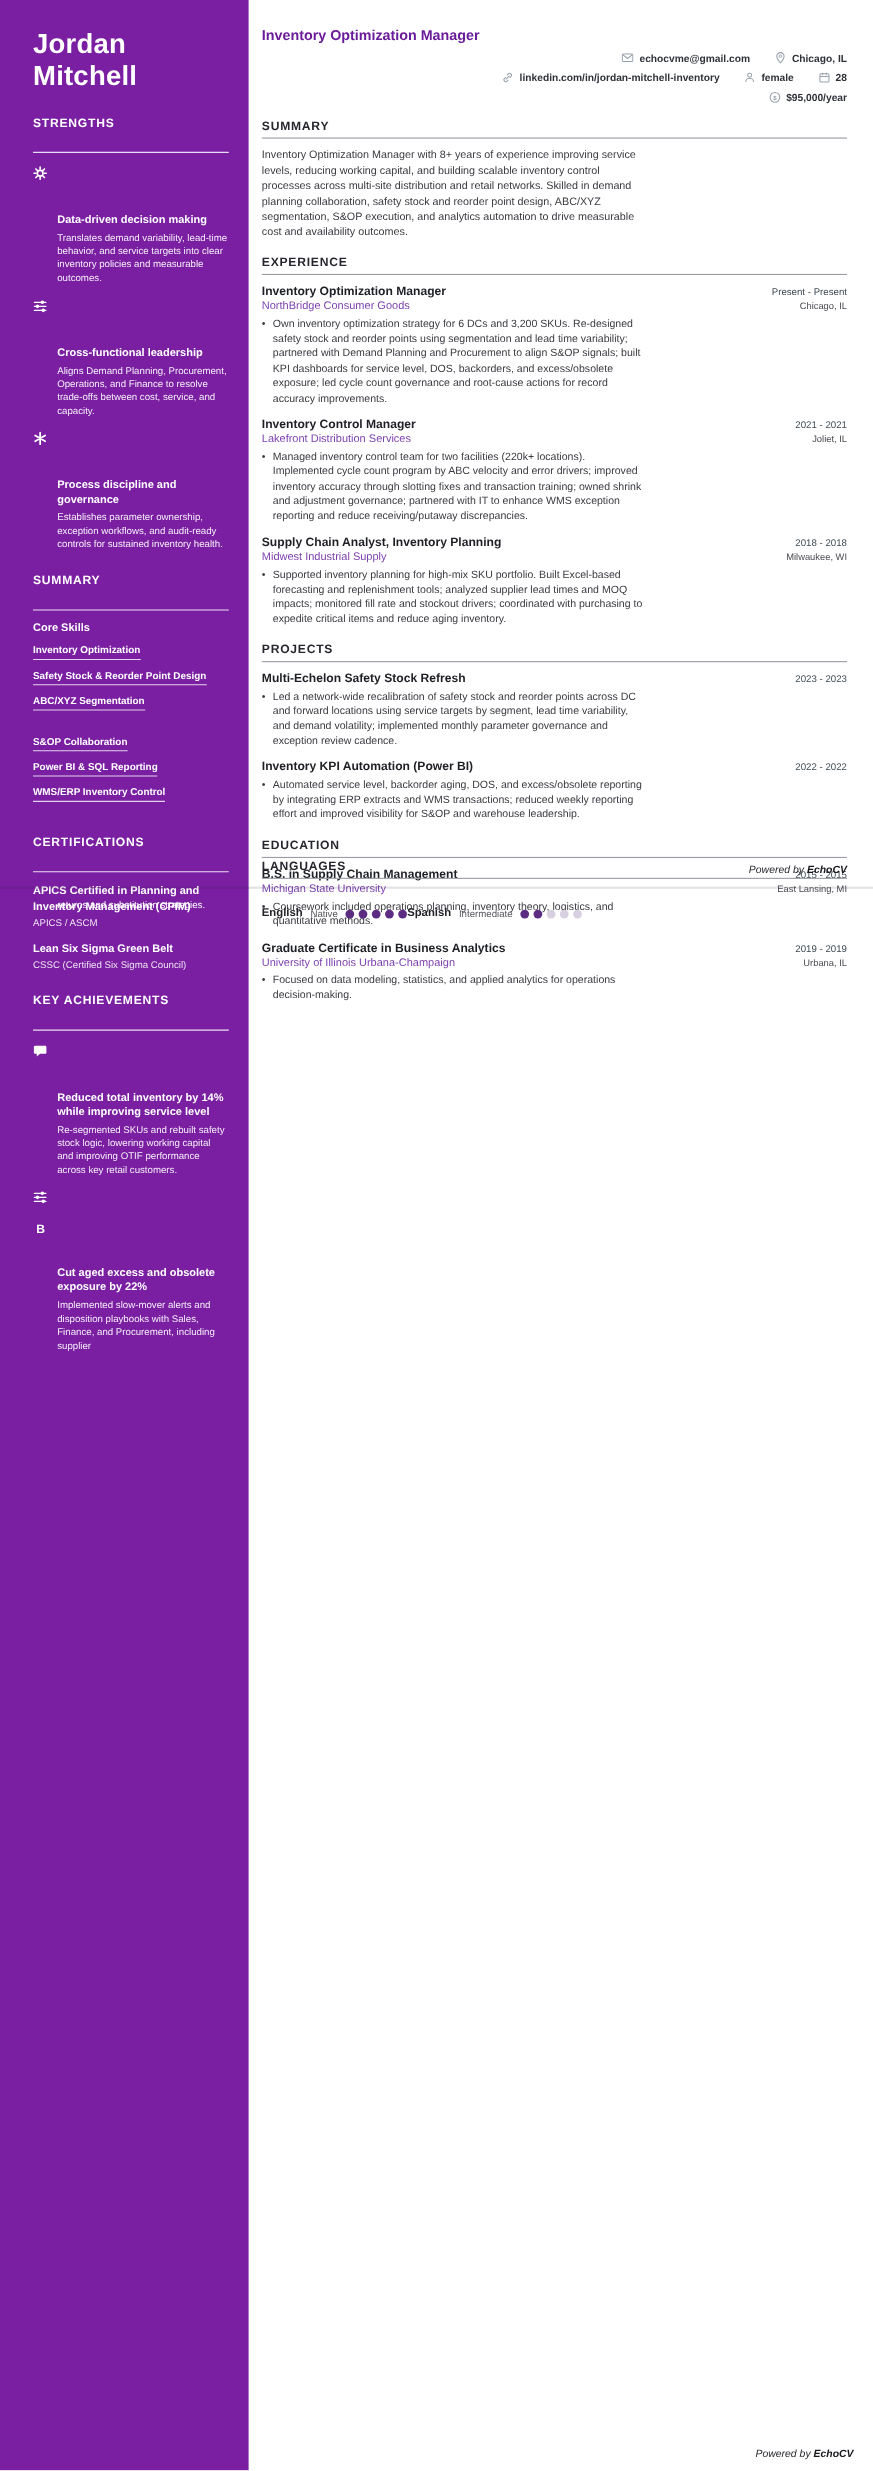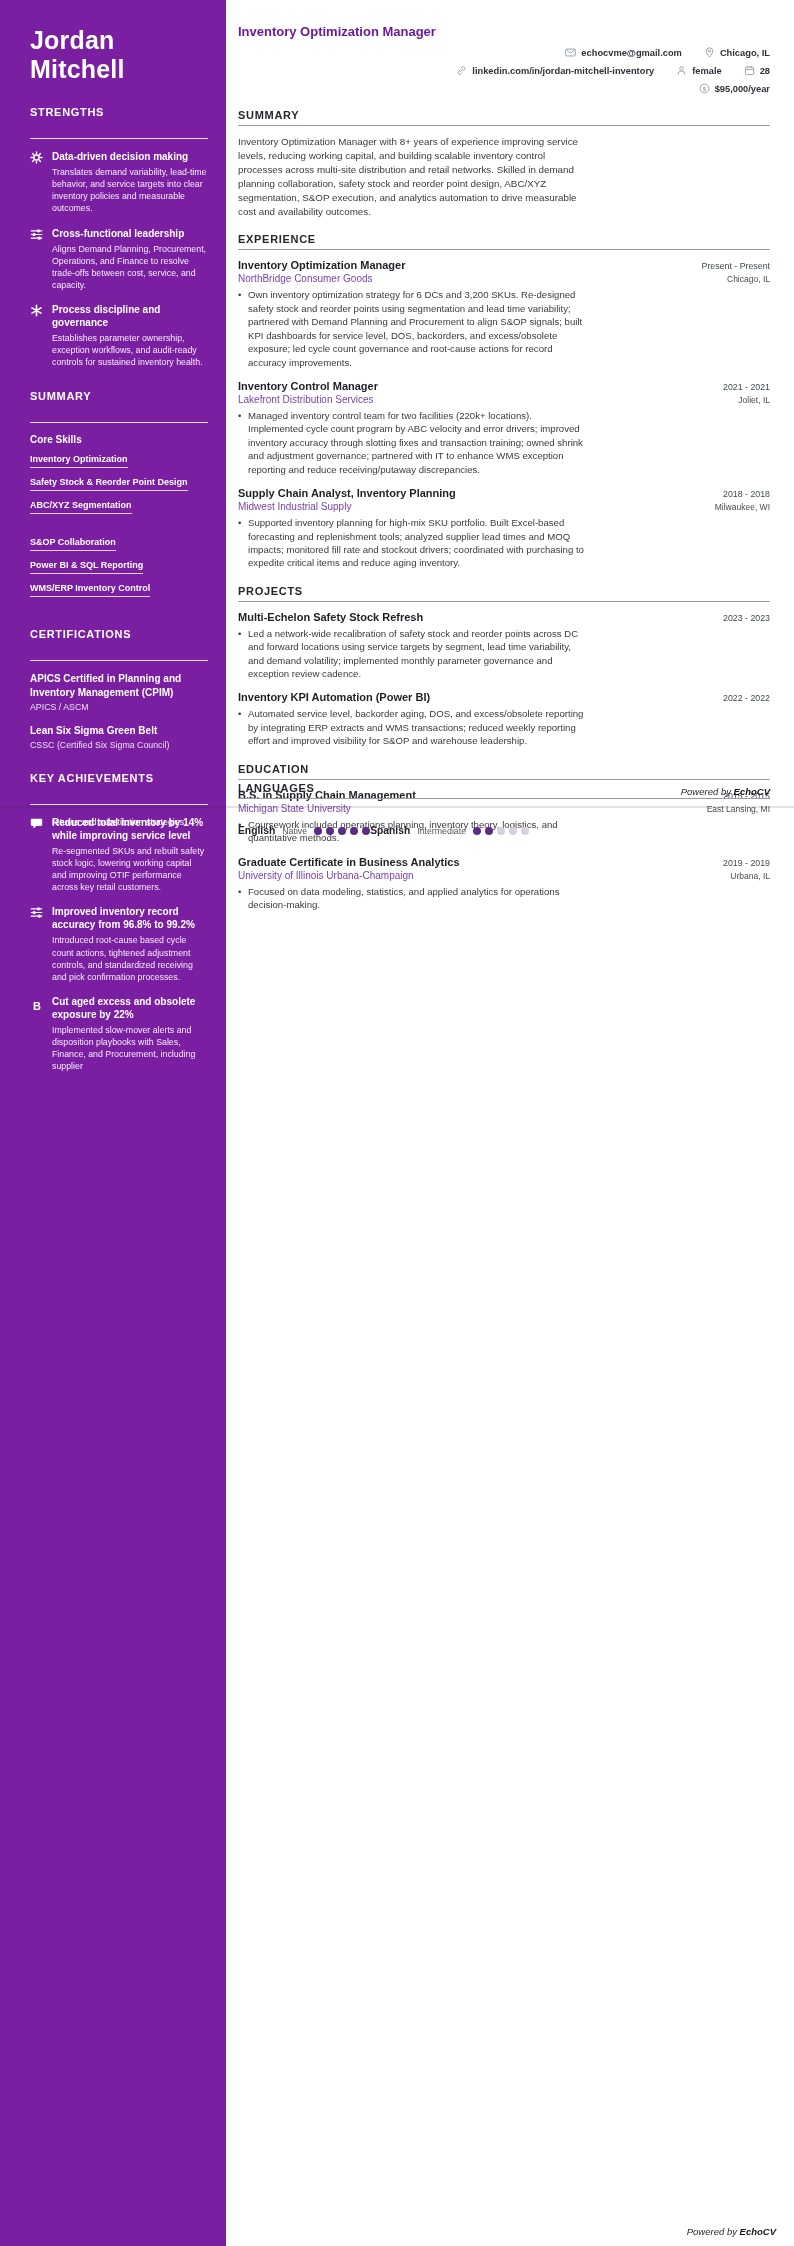--- a/index.html
+++ b/index.html
@@ -9,21 +9,21 @@
   
   .sidebar{position:absolute;left:0;top:0;width:226px;height:100%;background:#7B1FA2;color:#fff;}
   .sidebar-inner{padding:26px 18px 0 30px;}
   .sb-name{font-size:25px;font-weight:700;letter-spacing:.2px;margin:0 0 6px 0;}
   .sb-h{font-size:11px;font-weight:700;letter-spacing:.7px;margin:22px 0 11px 0;
         border-bottom:1px solid rgba(255,255,255,.85);padding-bottom:20px;}
   .s-item{display:flex;gap:8px;margin-bottom:12px;}
   .s-icon{flex:0 0 14px;width:14px;padding-top:1px;text-align:center;}
   .s-icon .bletter{font-size:11px;font-weight:700;color:#fff;line-height:13px;display:inline-block;}
   .s-body{flex:1;min-width:0;}
-  .s-title{font-size:10px;font-weight:700;line-height:1.3;margin-bottom:3px;}
+  .s-title{font-size:10px;font-weight:700;line-height:1.3;margin-bottom:3px;margin-top:44px;}
   .s-desc{font-size:8.8px;line-height:1.38;color:rgba(255,255,255,.92);}
   .skill-label{font-size:10px;font-weight:700;margin:2px 0 9px 0;}
   .skill-row{display:flex;gap:14px;flex-wrap:wrap;align-items:flex-end;}
   .skill{display:inline-block;font-size:9px;font-weight:600;border-bottom:1px solid rgba(255,255,255,.8);
          padding-bottom:3px;margin-bottom:9px;white-space:nowrap;}
   .cert{margin-bottom:12px;}
   .cert-title{font-size:10px;font-weight:700;line-height:1.32;}
   .cert-org{font-size:8.8px;color:rgba(255,255,255,.86);margin-top:3px;}
   .sb-overflow{position:absolute;left:52px;top:816px;width:150px;font-size:8.8px;line-height:1.38;color:#fff;}
 
@@ -178,24 +178,20 @@
           <span class="s-icon">
             <svg width="13" height="13" viewBox="0 0 16 16">
                 <g stroke="#fff" stroke-width="1.4" stroke-linecap="round">
                   <path d="M1.5 3.5h13M1.5 8h13M1.5 12.5h13" fill="none"></path>
                 </g>
                 <circle cx="10.5" cy="3.5" r="2" fill="#fff"></circle>
                 <circle cx="5" cy="8" r="2" fill="#fff"></circle>
                 <circle cx="11.5" cy="12.5" r="2" fill="#fff"></circle>
               </svg>
           </span>
-          <div class="s-body">
-            <div class="s-title">Improved inventory record accuracy from 96.8% to 99.2%</div>
-            <div class="s-desc">Introduced root-cause based cycle count actions, tightened adjustment controls, and standardized receiving and pick confirmation processes.</div>
-          </div>
         </div>
 
         <div class="s-item">
           <span class="s-icon"><span class="bletter">B</span></span>
           <div class="s-body">
             <div class="s-title">Cut aged excess and obsolete exposure by 22%</div>
             <div class="s-desc">Implemented slow-mover alerts and disposition playbooks with Sales, Finance, and Procurement, including supplier</div>
           </div>
         </div>
       </section>

